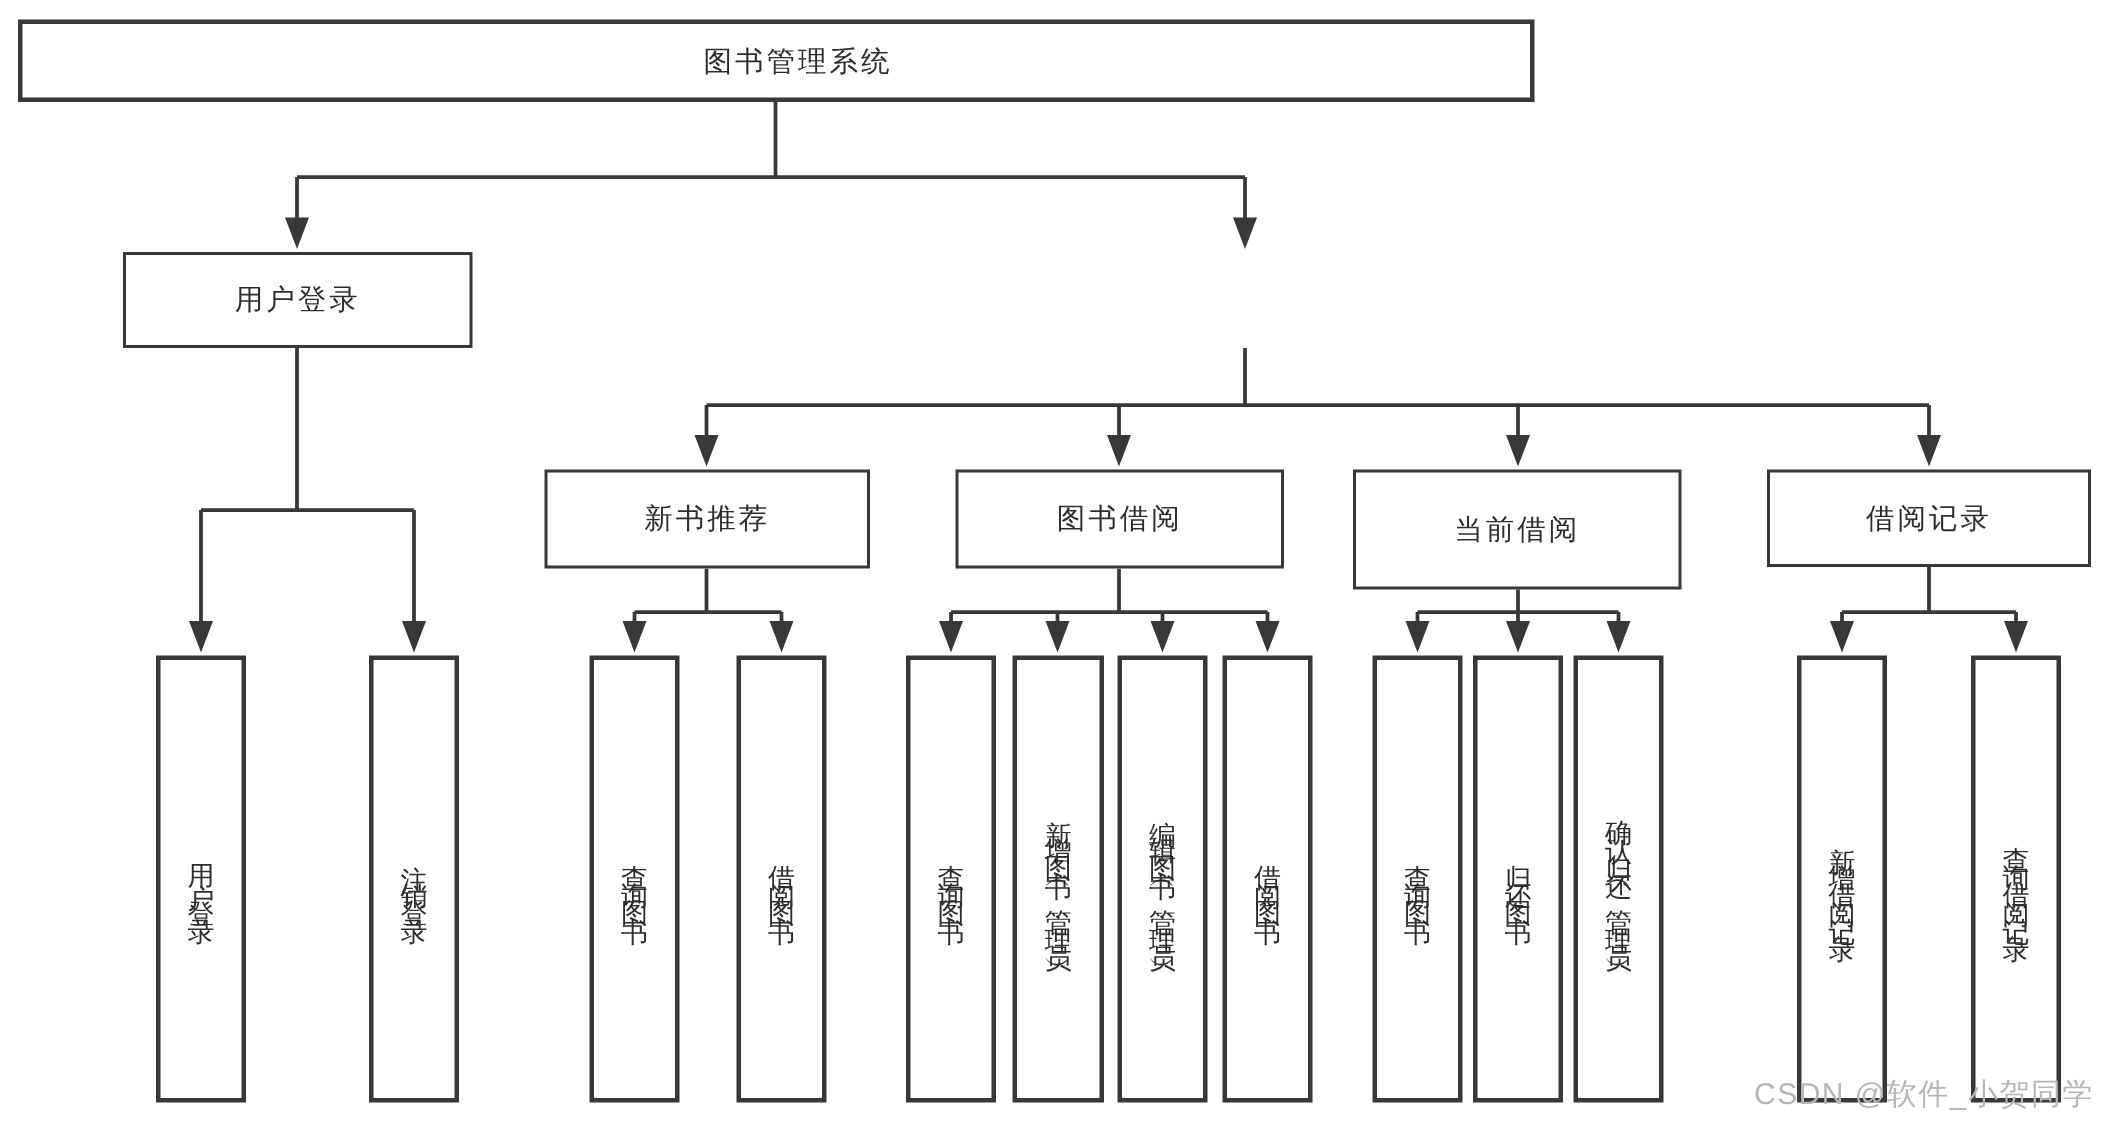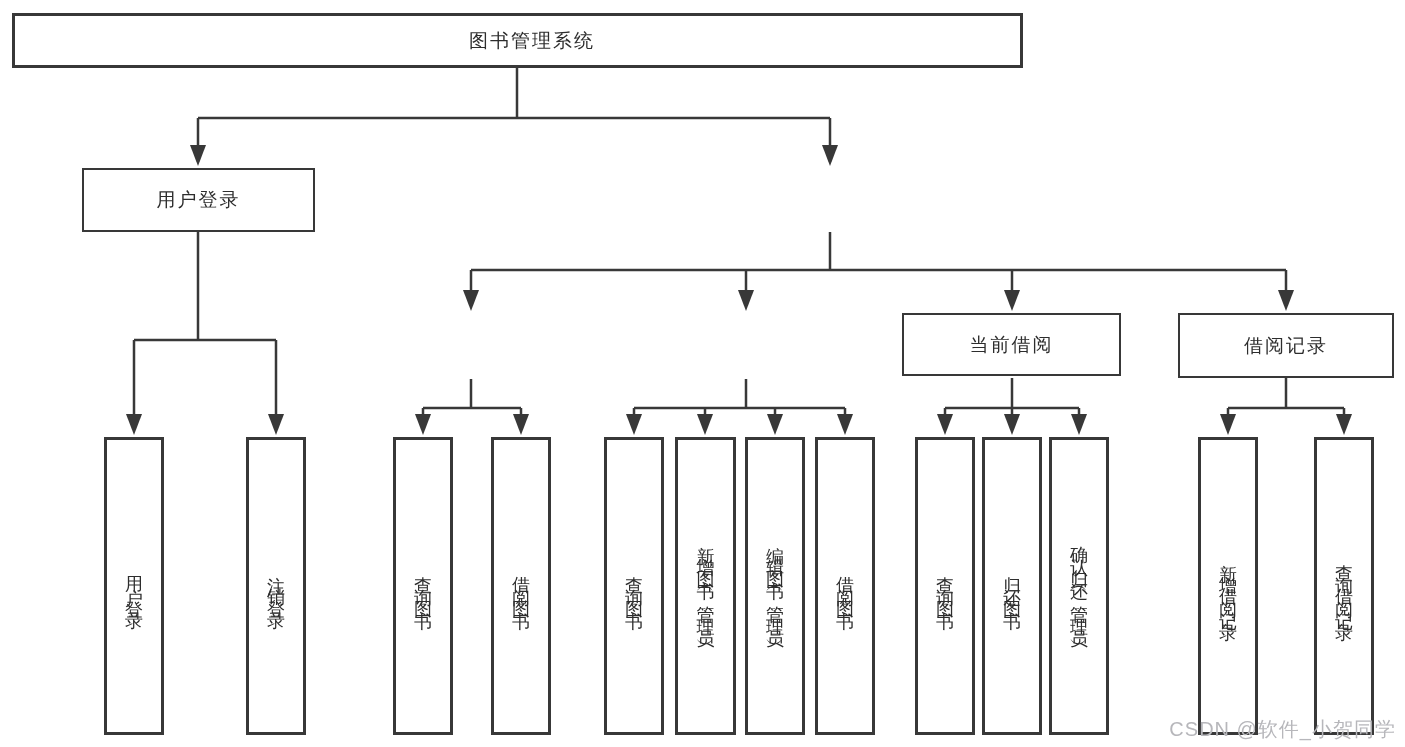--- a/index.html
+++ b/index.html
@@ -101,21 +101,23 @@
       <polygon points="1004,414 1020,414 1012,435"></polygon>
       <polygon points="1071,414 1087,414 1079,435"></polygon>
       <polygon points="1220,414 1236,414 1228,435"></polygon>
       <polygon points="1336,414 1352,414 1344,435"></polygon>
     </svg>
 
   <div class="node root" style="left:12px;top:13px;width:1011px;height:55px;padding-left:29px;">图书管理系统</div>
 
   <div class="node" style="left:82px;top:168px;width:233px;height:64px;">用户登录</div>
 
-  <div class="node" style="left:902px;top:313px;width:219px;height:63px;text-align:right;">当前借阅</div>
+  <div class="node" style="left:363px;top:313px;width:217px;height:66px;">新书推荐</div>
+  <div class="node" style="left:637px;top:313px;width:219px;height:66px;">图书借阅</div>
+  <div class="node" style="left:902px;top:313px;width:219px;height:80px;text-align:right;">当前借阅</div>
   <div class="node" style="left:1178px;top:313px;width:216px;height:65px;">借阅记录</div>
 
   <div class="node leaf" style="left:104px;top:437px;width:60px;height:298px;">用户登录</div>
   <div class="node leaf" style="left:246px;top:437px;width:60px;height:298px;">注销登录</div>
 
   <div class="node leaf" style="left:393px;top:437px;width:60px;height:298px;">查询图书</div>
   <div class="node leaf" style="left:491px;top:437px;width:60px;height:298px;">借阅图书</div>
 
   <div class="node leaf" style="left:604px;top:437px;width:60px;height:298px;">查询图书</div>
   <div class="node leaf" style="left:675px;top:437px;width:61px;height:298px;">新增图书（管理员）</div>

